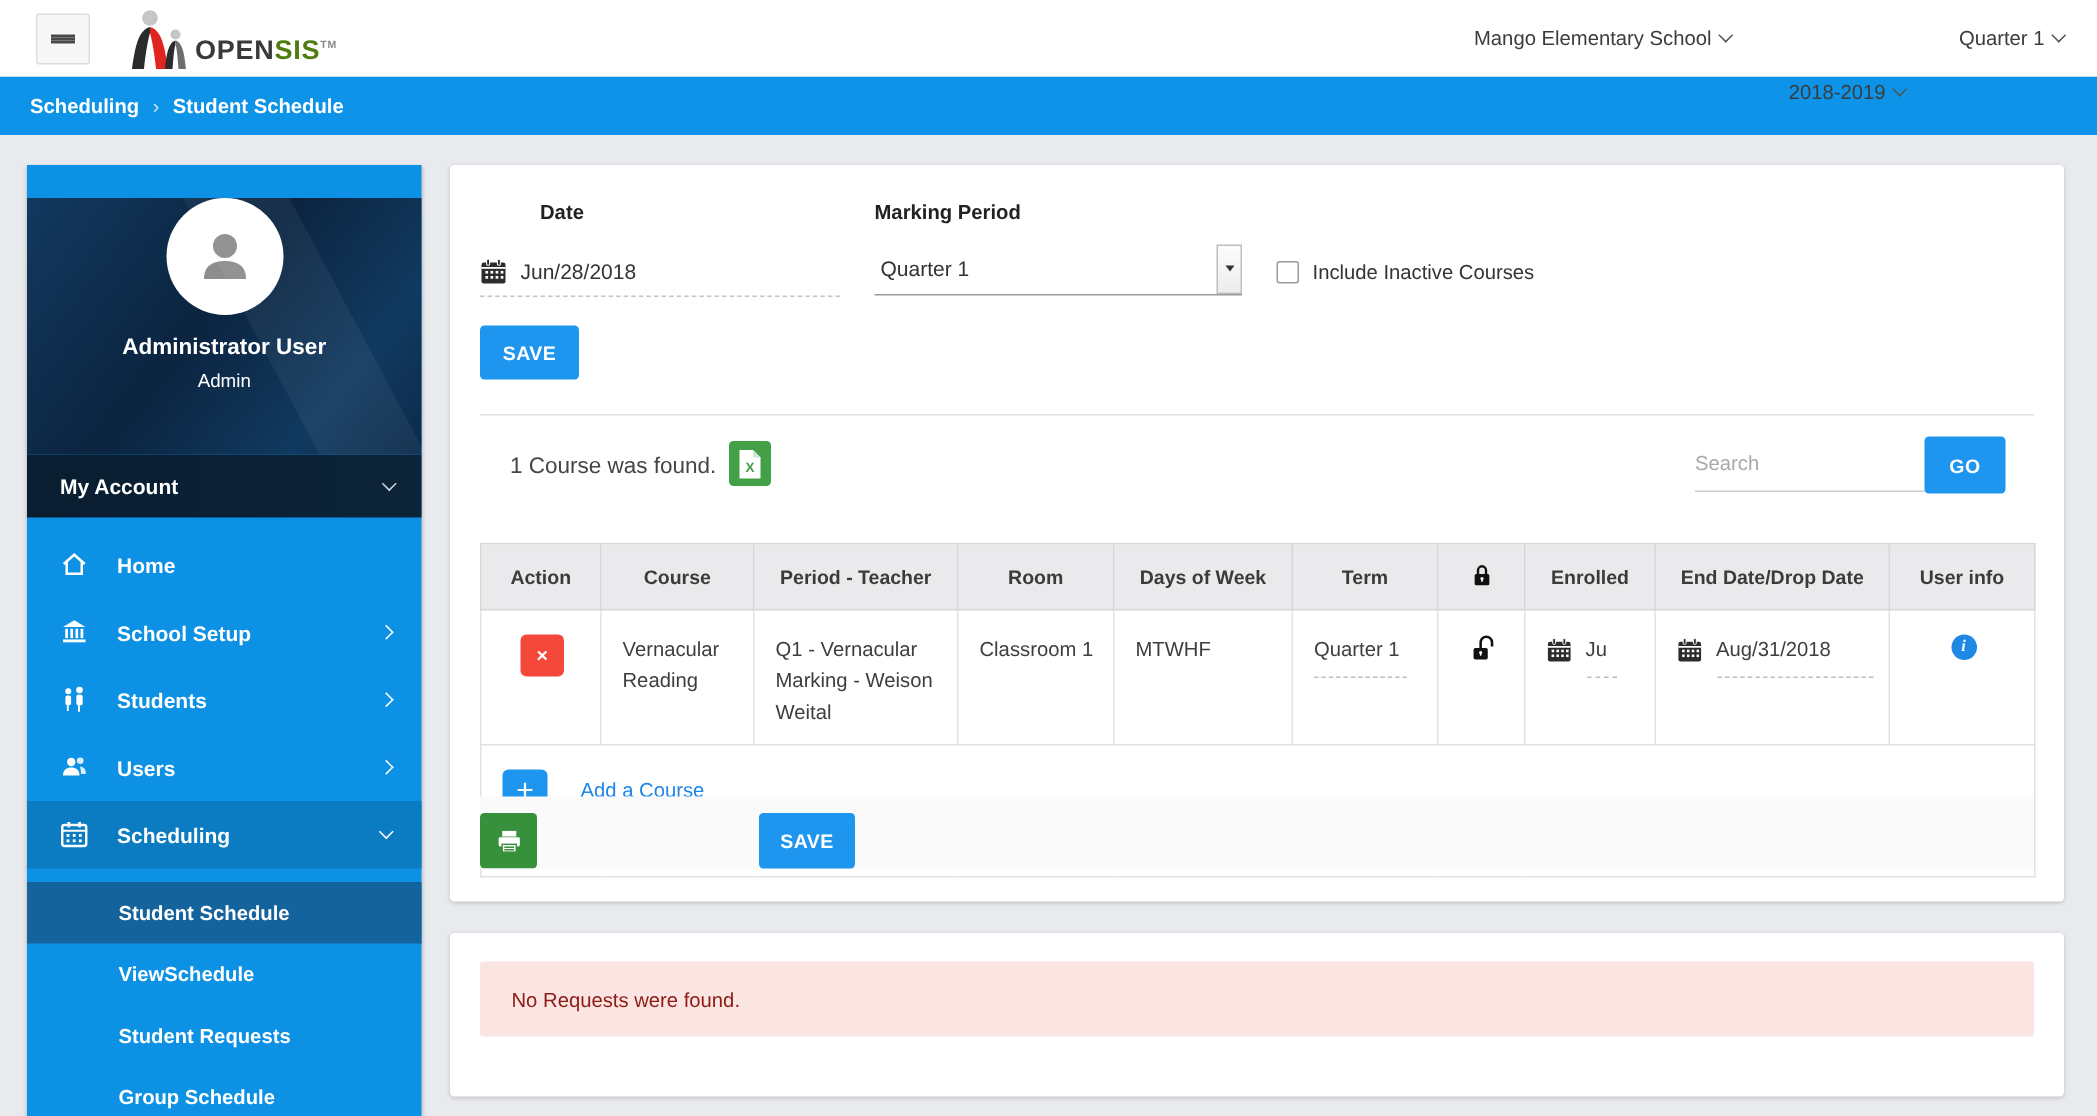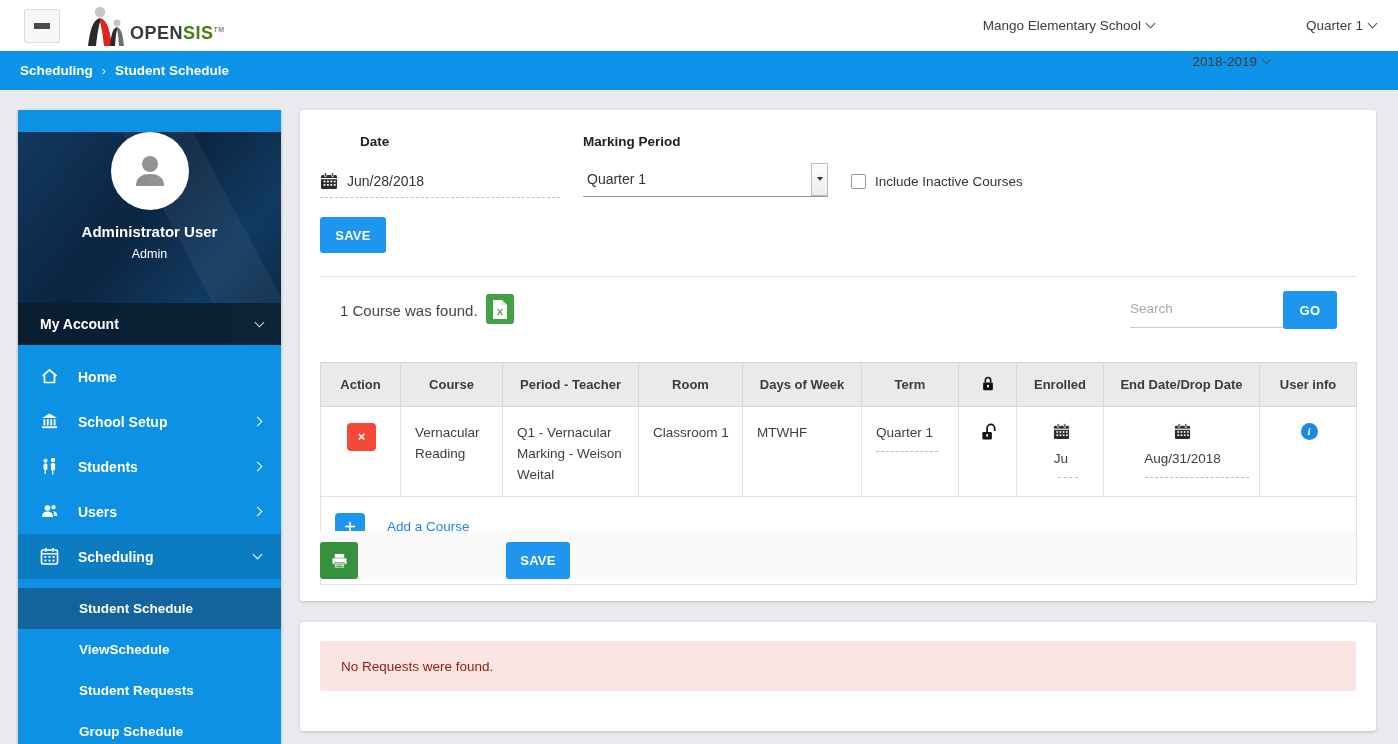--- a/index.html
+++ b/index.html
@@ -68,21 +68,21 @@
   .search-box { position:absolute; left:813px; top:180px; width:155px; height:38px; border:none; border-bottom:1px solid #ccc; font-size:13.5px; color:#444; outline:none; font-family:"Liberation Sans",sans-serif;margin-left:17px; }
   .search-box::placeholder { color:#a9a9a9; }
   .go-btn { position:absolute; left:983px; top:181px; width:54px; height:38px; }
 
   
   table.sched { position:absolute; left:20px; top:236px; width:1036px; border-collapse:collapse; table-layout:fixed;margin-top:16px; }
   table.sched th { background:#eaeaec; border:1px solid #d7d7da; height:44px; font-size:13px; color:#3b3b3b; text-align:center; font-weight:bold; }
   table.sched td { border:1px solid #e2e2e4; vertical-align:top; padding:16px 12px 10px 14px; font-size:13.5px; color:#3e3e3e; line-height:1.55; background:#fff; height:88px; }
   .del-btn { width:29px; height:28px; background:#f4483a; border-radius:4px; margin:0 auto; display:flex; align-items:center; justify-content:center; color:#fff; font-weight:bold; font-size:13px; cursor:pointer; }
   .dots { border-bottom:1px dashed #bdbdbd; height:8px; }
-  .cellflex { display:flex; align-items:center; gap:9px;flex-direction:column; }
+  .cellflex { display:flex; align-items:center; gap:9px; }
   .info-icon { width:17px; height:17px; border-radius:50%; background:#1e88e5; color:#fff; font-size:11px; font-weight:bold; font-style:italic; display:flex; align-items:center; justify-content:center; margin:0 auto; cursor:pointer; font-family:"Liberation Serif",serif; }
   .addrow td { height:52px; padding:11px 12px; }
   .add-flex { display:flex; align-items:center; gap:22px; }
   .plus-btn { width:30px; height:30px; background:#1e96f0; border-radius:4px; color:#fff; font-size:20px; display:flex; align-items:center; justify-content:center; cursor:pointer; }
   .add-link { color:#1d86e8; font-size:13.5px; cursor:pointer; }
 
   .footer-strip { position:absolute; left:20px; right:20px; top:421px; height:48px; background:#fafafa; }
   .print-btn { position:absolute; left:20px; top:432px; height:37px; background:#43a047; border-radius:3px; display:flex; align-items:stretch; cursor:pointer; overflow:hidden; }
   .print-ic { width:38px; background:#37903b; display:flex; align-items:center; justify-content:center; }
   .print-lbl { display:flex; align-items:center; padding:0 22px; color:#fff; font-size:13px; font-weight:bold; letter-spacing:.4px; }

